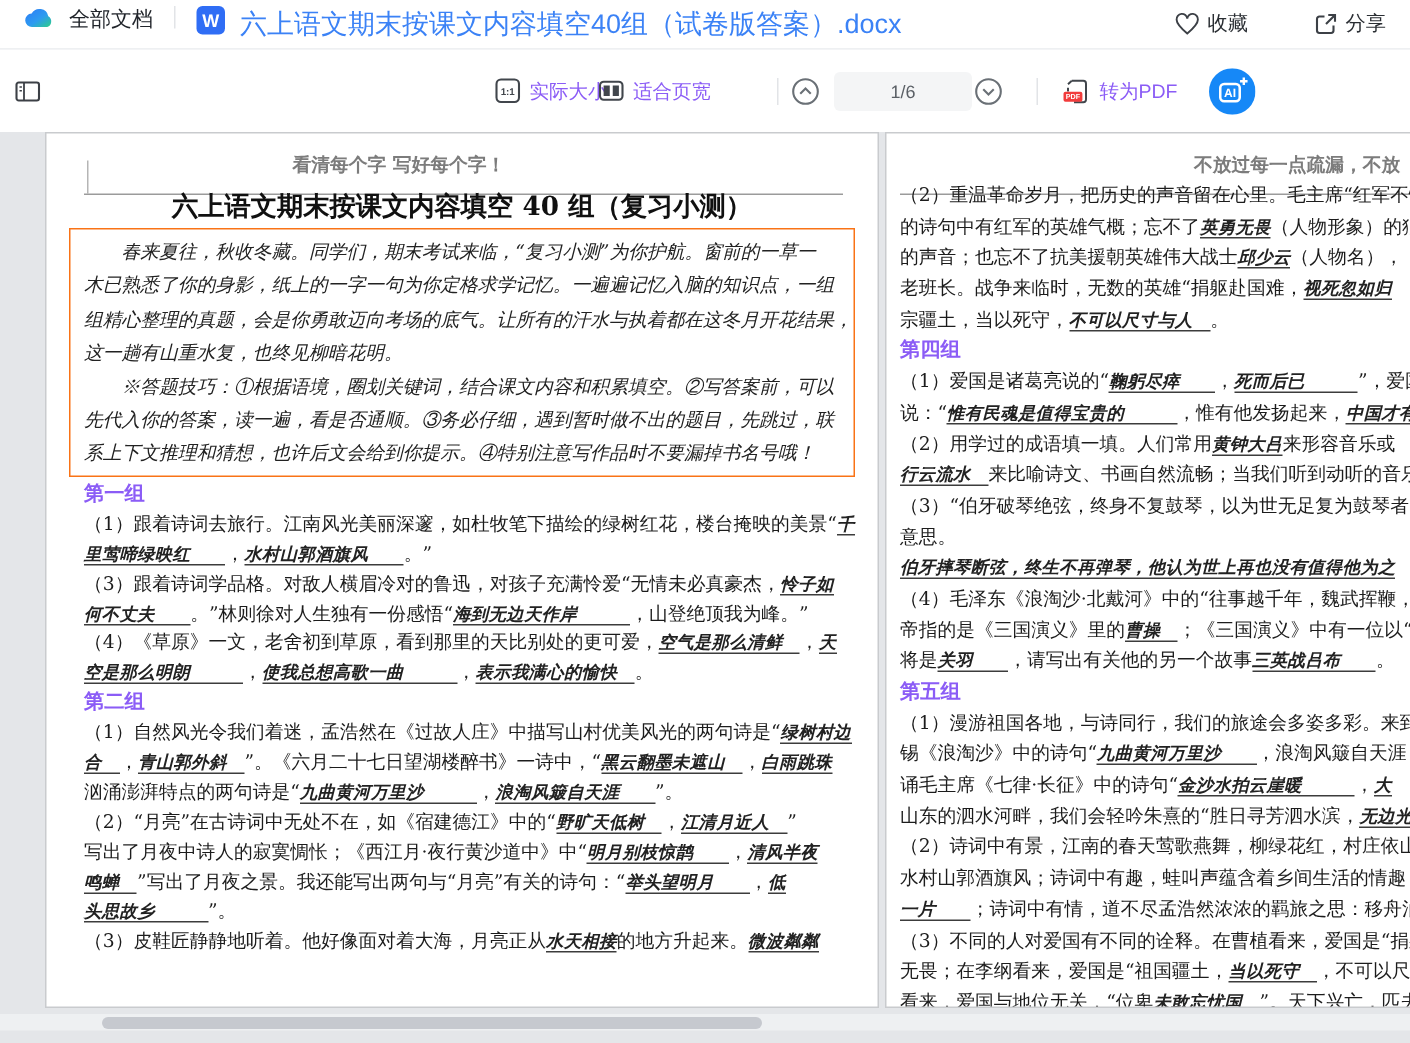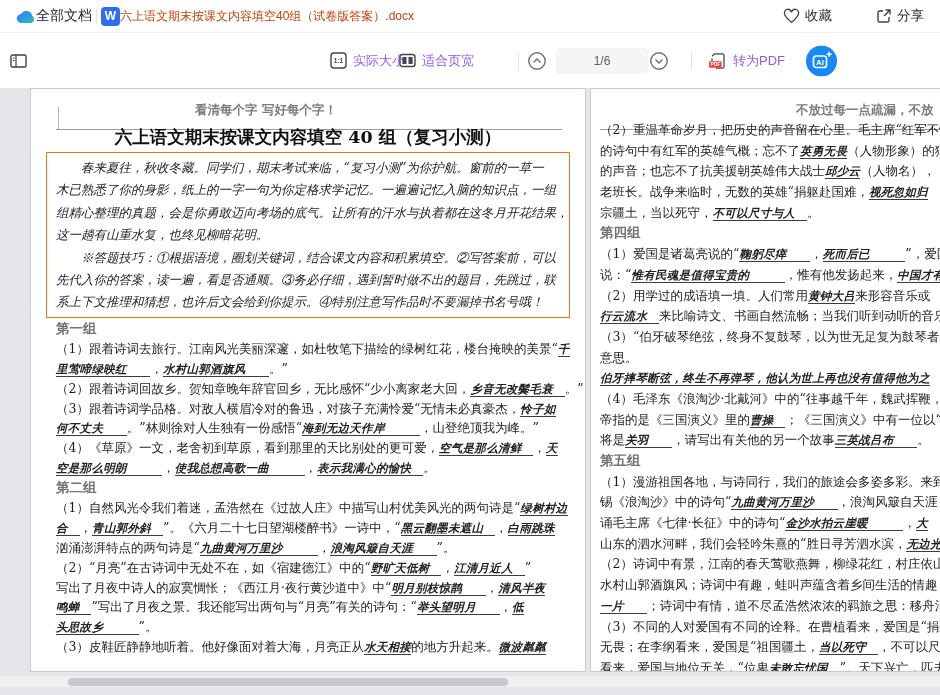--- a/index.html
+++ b/index.html
@@ -3,26 +3,26 @@
 <meta charset="utf-8">
 <style>
   *{margin:0;padding:0;box-sizing:border-box}
   html,body{width:940px;height:695px;overflow:hidden}
   body{font-family:"Liberation Sans",sans-serif;background:#e4e6e9;position:relative}
 
   
   .topbar{position:absolute;top:0;left:0;width:940px;height:33px;background:#fff;
     border-bottom:1px solid #eef0f2;display:flex;align-items:center;justify-content:space-between;
     padding:0 16px;z-index:3}
-  .tb-left{display:flex;align-items:center;}
+  .tb-left{display:flex;gap:10px}
   .nav-label{font-size:14px;color:#21252b;cursor:pointer}
   .vdiv{width:1px;height:15px;background:#e2e4e7;margin:0 4px}
   .wbadge{width:19px;height:19px;border-radius:4px;background:#2f6df5;color:#fff;font-weight:bold;
     font-size:12px;display:flex;align-items:center;justify-content:center}
-  .doc-title{font-size:12px;color:#c2410c}
+  .doc-title{font-size:18px;color:#3b82f6}
   .tb-right{display:flex;align-items:flex-start;gap:44px}
   .tb-btn{display:flex;align-items:center;gap:5px;font-size:13.5px;color:#2a2e33;cursor:pointer;background:none;border:none}
 
   
   .toolbar{position:absolute;top:33px;left:0;width:940px;height:55px;background:#fff;z-index:2}
   .toolbar .abs{position:absolute;top:50%;transform:translateY(-50%)}
   .tool-btn{display:flex;align-items:center;gap:6px;font-size:13px;color:#8b5cf6;background:none;border:none;cursor:pointer}
   #toggleBtn{left:10px}
   #actualBtn{left:330px}
   #fitBtn{left:399px}
@@ -51,21 +51,21 @@
   .pg-header-tick{position:absolute;top:18px;left:27px;width:1px;height:22px;background:#b5b5b5}
 
   .pg-title{position:absolute;top:36px;left:0;width:100%;text-align:center;
     font-family:"DejaVu Serif",serif;font-weight:bold;font-size:17.5px;color:#101010;white-space:nowrap}
 
   .intro-box{position:absolute;top:63px;left:15px;width:524px;height:166px;border:1px solid #f97316;
     padding:4px 9px;overflow:hidden}
   .intro-box .doc-line{height:22.4px;line-height:22.4px}
 
   .doc-line{white-space:pre;overflow:visible;color:#1c1c1c;font-family:"DejaVu Serif",serif;font-size:12.5px}
-  .seg-h{font-family:Liberation Sans, sans-serif;font-weight:bold;font-size:13.5px;color:#737373}
+  .seg-h{font-family:Liberation Sans, sans-serif;font-weight:bold;font-size:13.5px;color:#8b5cf6}
   .seg-a{font-style:italic;font-weight:bold;font-size:11.5px;border-bottom:1px solid #3c3c3c;color:#222;letter-spacing:.3px}
   .seg-i{font-style:italic;color:#222}
 
   .body-lines{position:absolute}
   #page1 .body-lines{top:230px;left:25px;width:560px}
   #page1 .body-lines .doc-line{height:19.9px;line-height:19.9px}
   #page2 .body-lines{top:31px;left:9px;width:420px}
   #page2 .body-lines .doc-line{height:20.7px;line-height:20.7px}
 
   
@@ -209,21 +209,20 @@
         <div class="doc-line"><span class="seg-i">组精心整理的真题，会是你勇敢迈向考场的底气。让所有的汗水与执着都在这冬月开花结果，</span></div>
         <div class="doc-line"><span class="seg-i">这一趟有山重水复，也终见柳暗花明。</span></div>
         <div class="doc-line"><span class="seg-i">　　※答题技巧：①根据语境，圈划关键词，结合课文内容和积累填空。②写答案前，可以</span></div>
         <div class="doc-line"><span class="seg-i">先代入你的答案，读一遍，看是否通顺。③务必仔细，遇到暂时做不出的题目，先跳过，联</span></div>
         <div class="doc-line"><span class="seg-i">系上下文推理和猜想，也许后文会给到你提示。④特别注意写作品时不要漏掉书名号哦！</span></div>
       </div>
     <div class="body-lines">
         <div class="doc-line"><span class="seg-h">第一组</span></div>
         <div class="doc-line"><span class="seg-n">（1）跟着诗词去旅行。江南风光美丽深邃，如杜牧笔下描绘的绿树红花，楼台掩映的美景“</span><span class="seg-a">千</span></div>
         <div class="doc-line"><span class="seg-a">里莺啼绿映红　　</span><span class="seg-n">，</span><span class="seg-a">水村山郭酒旗风　　</span><span class="seg-n">。”</span></div>
-        <div class="doc-line"><span class="seg-n">（2）跟着诗词回故乡。贺知章晚年辞官回乡，无比感怀“少小离家老大回，</span><span class="seg-a">乡音无改鬓毛衰　</span><span class="seg-n">。”</span></div>
         <div class="doc-line"><span class="seg-n">（3）跟着诗词学品格。对敌人横眉冷对的鲁迅，对孩子充满怜爱“无情未必真豪杰，</span><span class="seg-a">怜子如</span></div>
         <div class="doc-line"><span class="seg-a">何不丈夫　　</span><span class="seg-n">。”林则徐对人生独有一份感悟“</span><span class="seg-a">海到无边天作岸　　　</span><span class="seg-n">，山登绝顶我为峰。”</span></div>
         <div class="doc-line"><span class="seg-n">（4）《草原》一文，老舍初到草原，看到那里的天比别处的更可爱，</span><span class="seg-a">空气是那么清鲜　</span><span class="seg-n">，</span><span class="seg-a">天</span></div>
         <div class="doc-line"><span class="seg-a">空是那么明朗　　　</span><span class="seg-n">，</span><span class="seg-a">使我总想高歌一曲　　　</span><span class="seg-n">，</span><span class="seg-a">表示我满心的愉快　</span><span class="seg-n">。</span></div>
         <div class="doc-line"><span class="seg-h">第二组</span></div>
         <div class="doc-line"><span class="seg-n">（1）自然风光令我们着迷，孟浩然在《过故人庄》中描写山村优美风光的两句诗是“</span><span class="seg-a">绿树村边</span></div>
         <div class="doc-line"><span class="seg-a">合　</span><span class="seg-n">，</span><span class="seg-a">青山郭外斜　</span><span class="seg-n">”。《六月二十七日望湖楼醉书》一诗中，“</span><span class="seg-a">黑云翻墨未遮山　</span><span class="seg-n">，</span><span class="seg-a">白雨跳珠</span></div>
         <div class="doc-line"><span class="seg-n">汹涌澎湃特点的两句诗是“</span><span class="seg-a">九曲黄河万里沙　　　</span><span class="seg-n">，</span><span class="seg-a">浪淘风簸自天涯　　</span><span class="seg-n">”。</span></div>
         <div class="doc-line"><span class="seg-n">（2）“月亮”在古诗词中无处不在，如《宿建德江》中的“</span><span class="seg-a">野旷天低树　</span><span class="seg-n">，</span><span class="seg-a">江清月近人　</span><span class="seg-n">”</span></div>
         <div class="doc-line"><span class="seg-n">写出了月夜中诗人的寂寞惆怅；《西江月·夜行黄沙道中》中“</span><span class="seg-a">明月别枝惊鹊　　</span><span class="seg-n">，</span><span class="seg-a">清风半夜</span></div>

